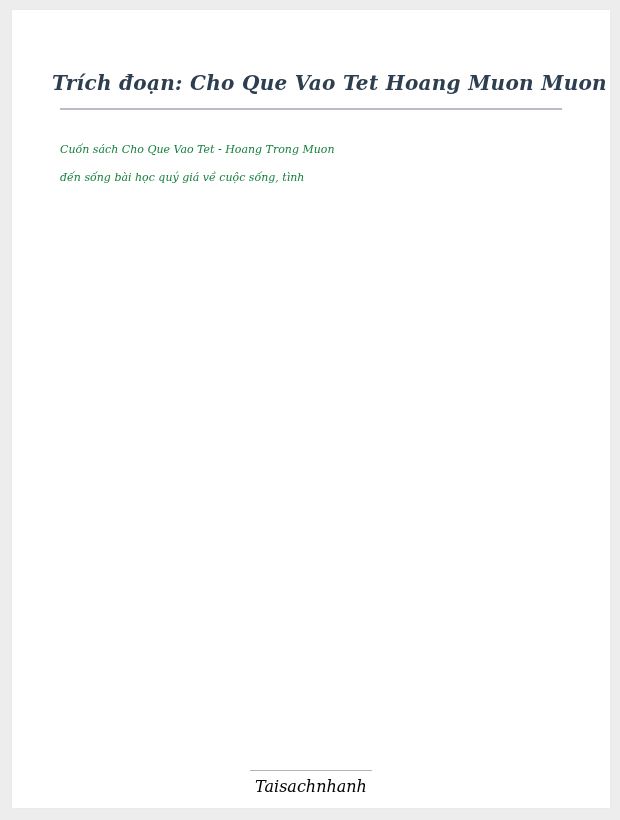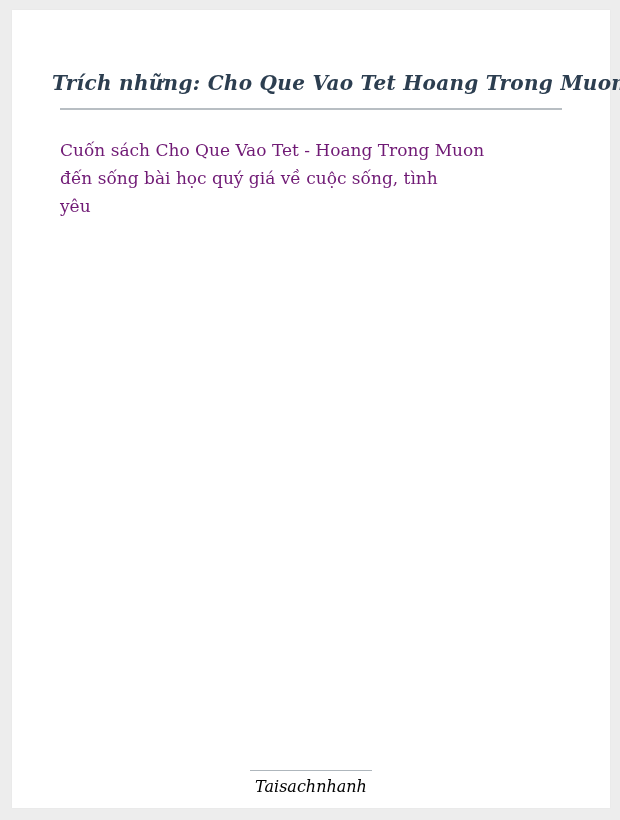--- a/index.html
+++ b/index.html
@@ -38,23 +38,24 @@
     white-space: nowrap;
   }
   .divider {
     border: none;
     border-top: 2px solid #b8bec3;
     margin: 12px 48px 0;
   }
   .body-text {
     margin: 26px 48px 0;
     font-family: "DejaVu Serif", serif;
-    font-size: 17px;
+    font-style: italic;
+    font-size: 11px;
     line-height: 28px;
-    color: #701a75;
+    color: #15803d;
   }
   .body-text .line {
     white-space: nowrap;
   }
   .footer {
     position: absolute;
     left: 0;
     right: 0;
     bottom: 10px;
     text-align: center;
@@ -72,28 +73,27 @@
     line-height: 22px;
     color: #000000;
   }
 </style>
 </head>
 <body>
 
 <div class="page">
   <div class="card">
 
-    <h1 class="title">Trích những: Cho Que Vao Tet Hoang Trong Muon</h1>
+    <h1 class="title">Trích đoạn: Cho Que Vao Tet Hoang Muon Muon</h1>
 
     <hr class="divider">
 
     <div class="body-text">
       <div class="line">Cuốn sách Cho Que Vao Tet - Hoang Trong Muon</div>
       <div class="line">đến sống bài học quý giá về cuộc sống, tình</div>
-      <div class="line">yêu</div>
     </div>
 
     <div class="footer">
       <hr class="footer-divider">
       <div class="footer-text">Taisachnhanh</div>
     </div>
 
   </div>
 </div>
 

